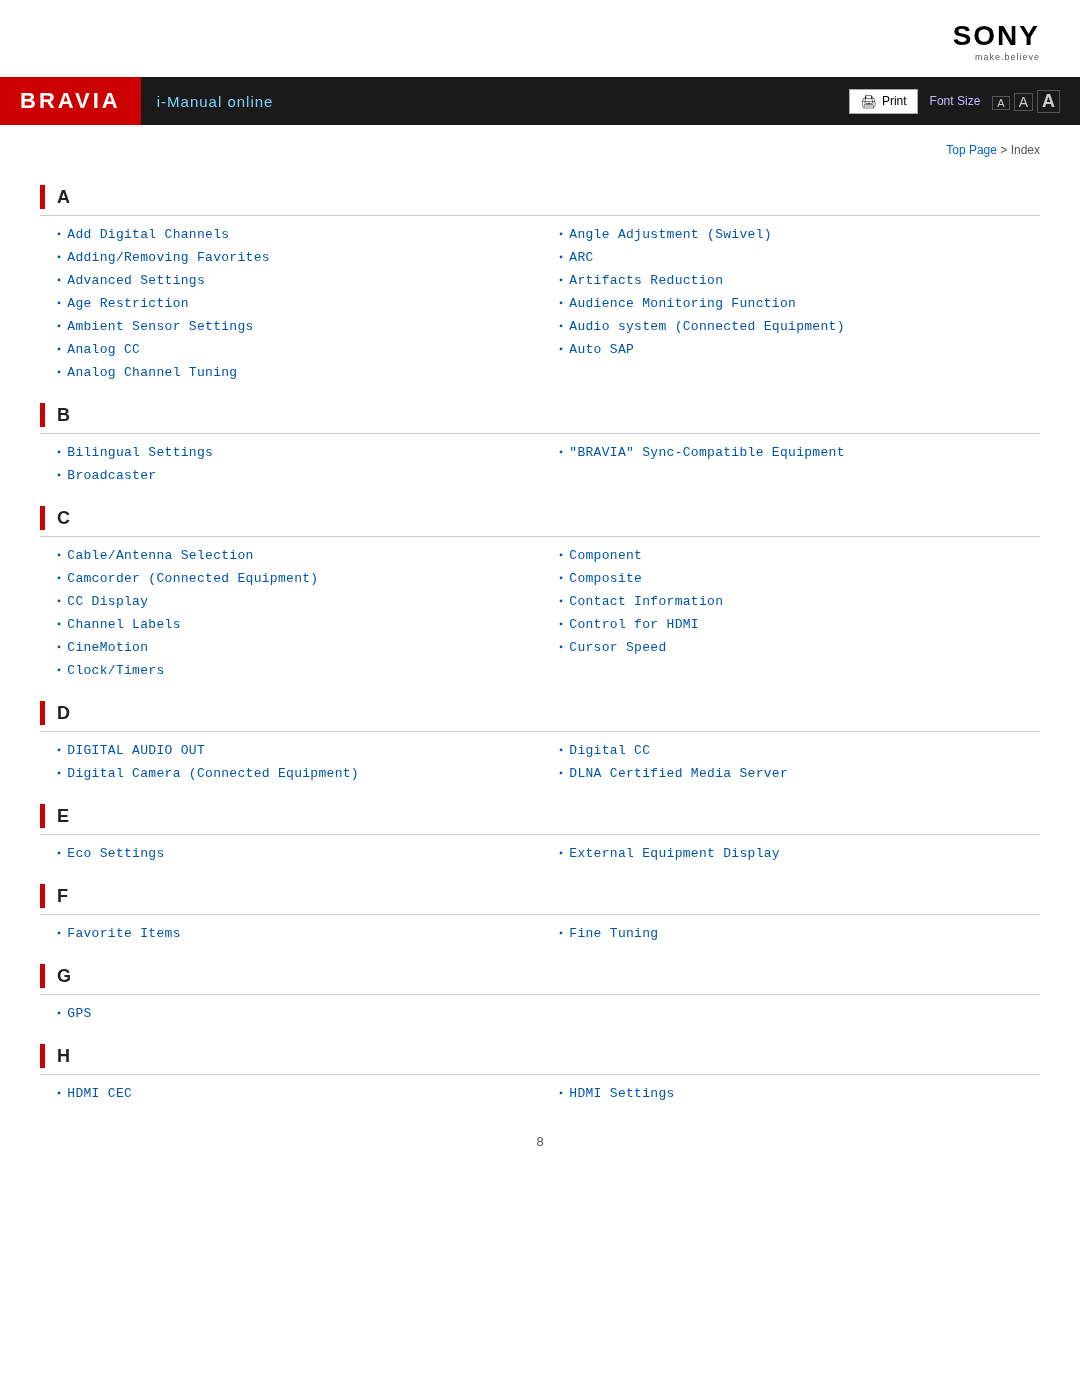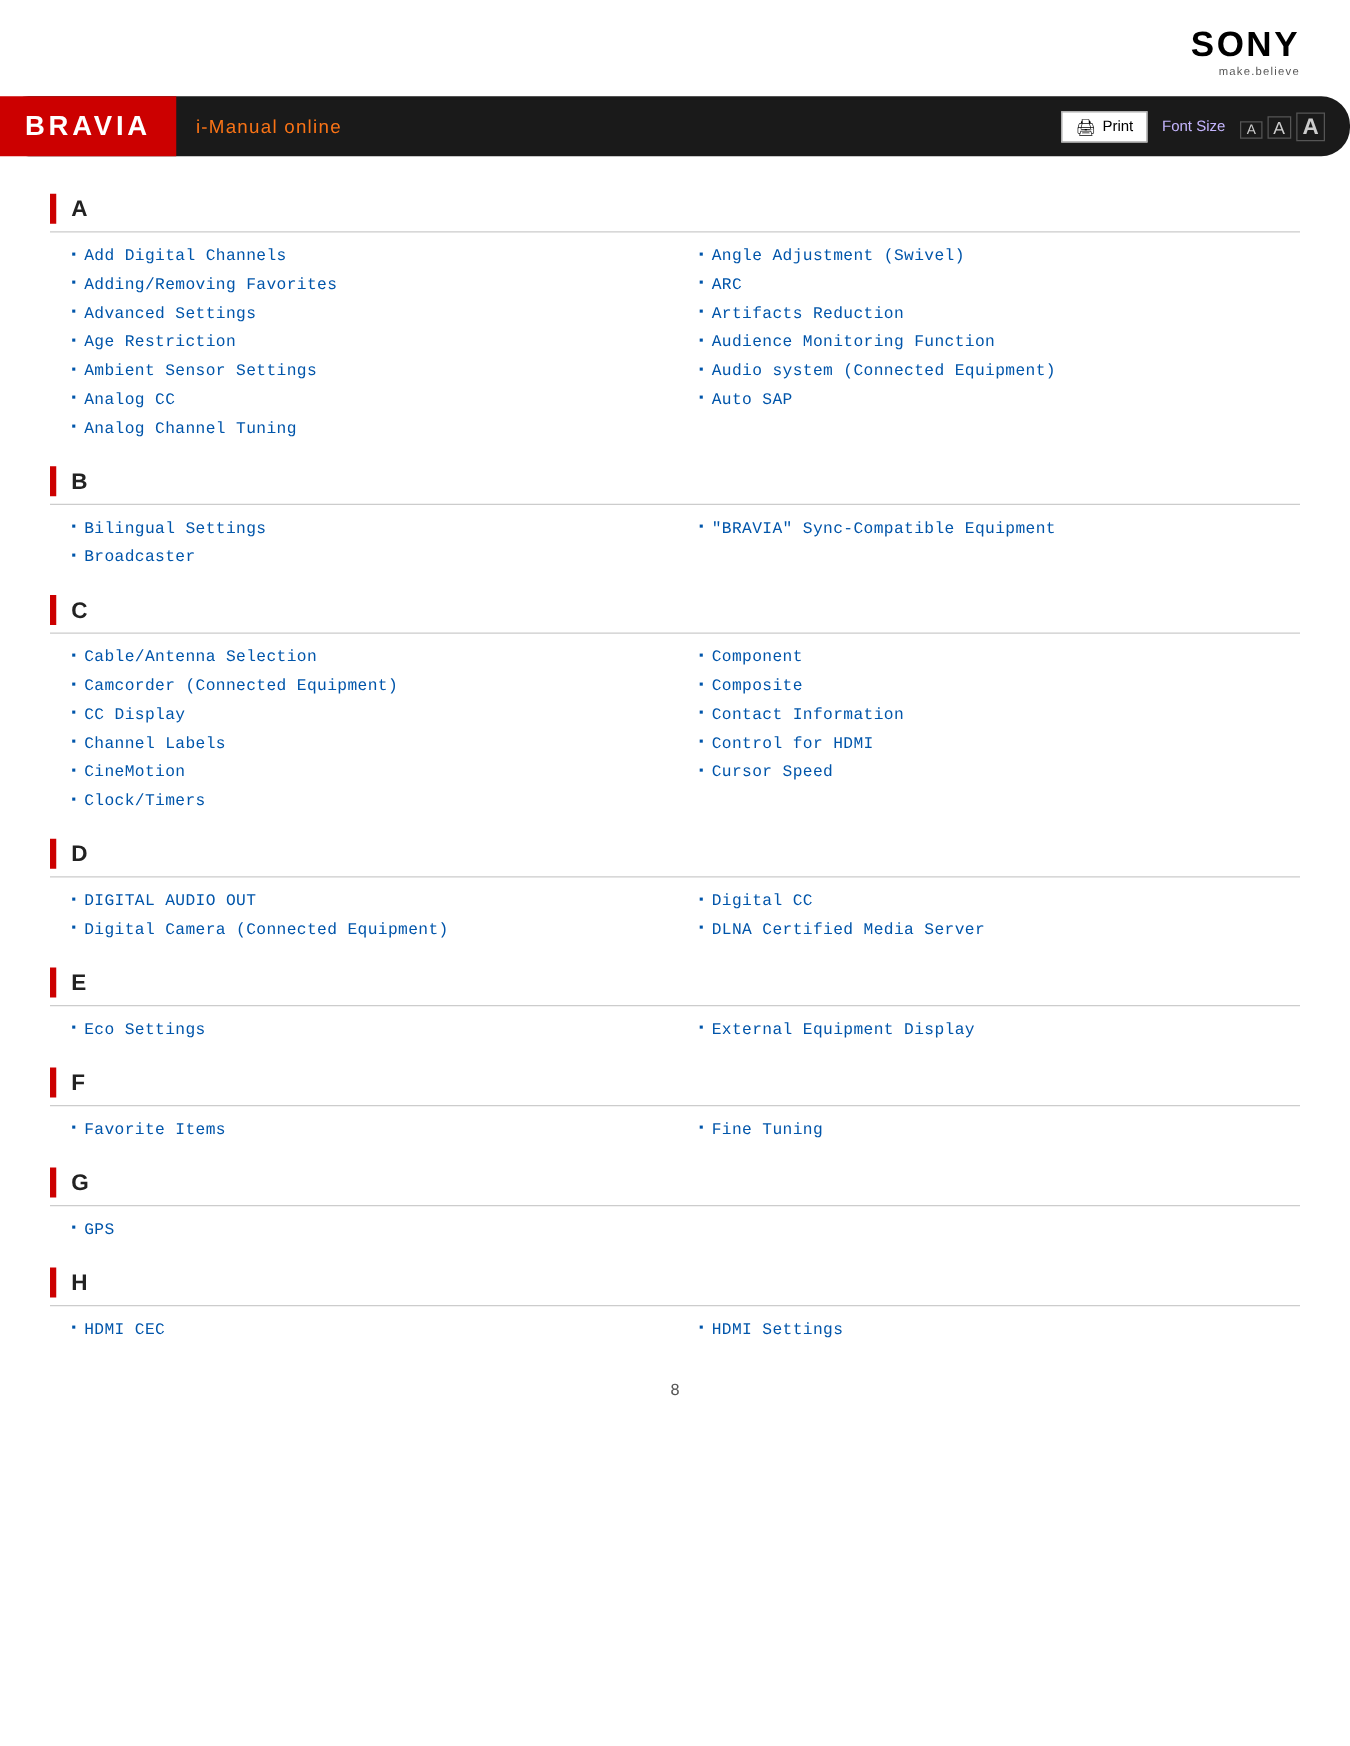--- a/index.html
+++ b/index.html
@@ -36,21 +36,20 @@
       color: #555;
       letter-spacing: 1px;
     }
     .bravia-bar {
       background: #1a1a1a;
       height: 48px;
       display: flex;
       align-items: center;
       padding: 0 20px 0 0;
       justify-content: space-between;
-      border-radius: 23px;
     }
     .bravia-left {
       display: flex;
       align-items: center;
     }
     .bravia-logo-box {
       background: #cc0000;
       height: 48px;
       display: flex;
       align-items: center;
@@ -58,21 +57,21 @@
       margin-right: 16px;
     }
     .bravia-logo-text {
       color: #fff;
       font-size: 22px;
       font-weight: 900;
       letter-spacing: 3px;
       font-family: Arial Black, Arial, sans-serif;
     }
     .imanual-text {
-      color: #f97316;
+      color: #7dd3fc;
       font-size: 15px;
       letter-spacing: 1px;
     }
     .bravia-right {
       display: flex;
       align-items: center;
       gap: 12px;
     }
     .print-btn {
       background: #fff;
@@ -193,20 +192,25 @@
       <div class="font-size-controls">
         <button class="font-btn-sm">A</button>
         <button class="font-btn-md">A</button>
         <button class="font-btn-lg">A</button>
       </div>
     </div>
   </div>
 
   <div class="content-area">
 
+    <div class="breadcrumb-row">
+      <a href="#">Top Page</a>
+      <span>&gt;</span>
+      <span>Index</span>
+    </div>
 
     <div id="sections-container">
         <div>
           <div class="section-header">
             <div class="section-letter-bar"></div>
             <span class="section-letter">A</span>
           </div>
           <div class="index-grid">
             <div class="index-item">
               <a href="#" class="index-link"><span class="bullet">▪</span>Add Digital Channels</a>

